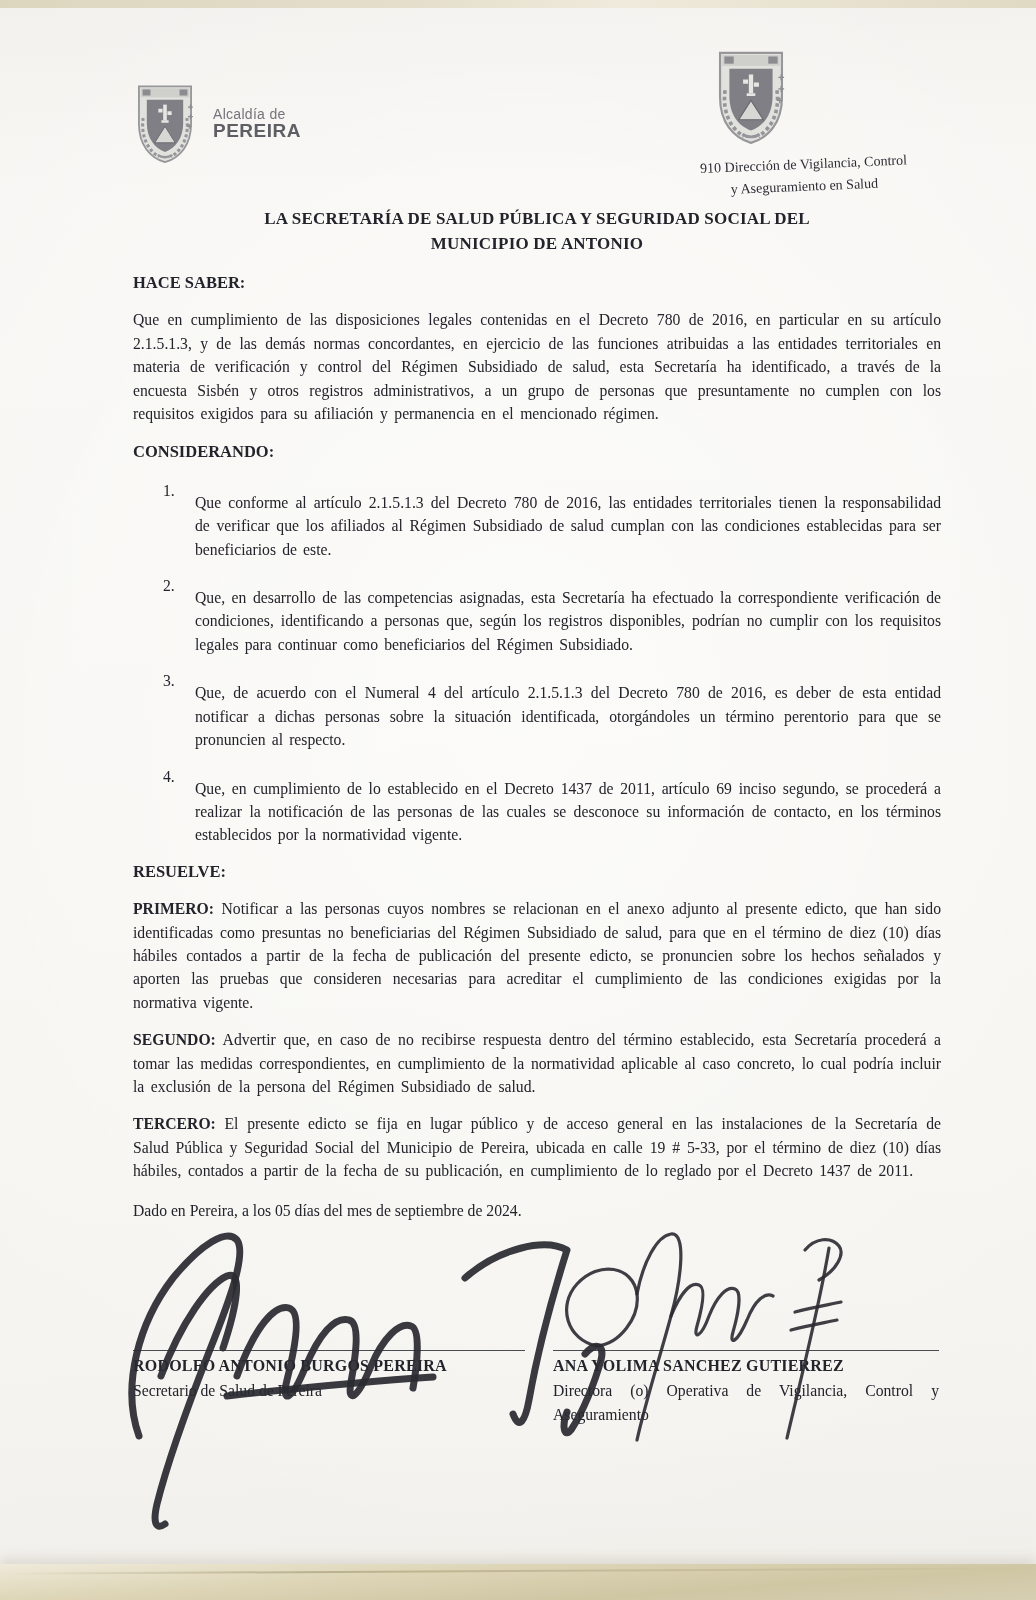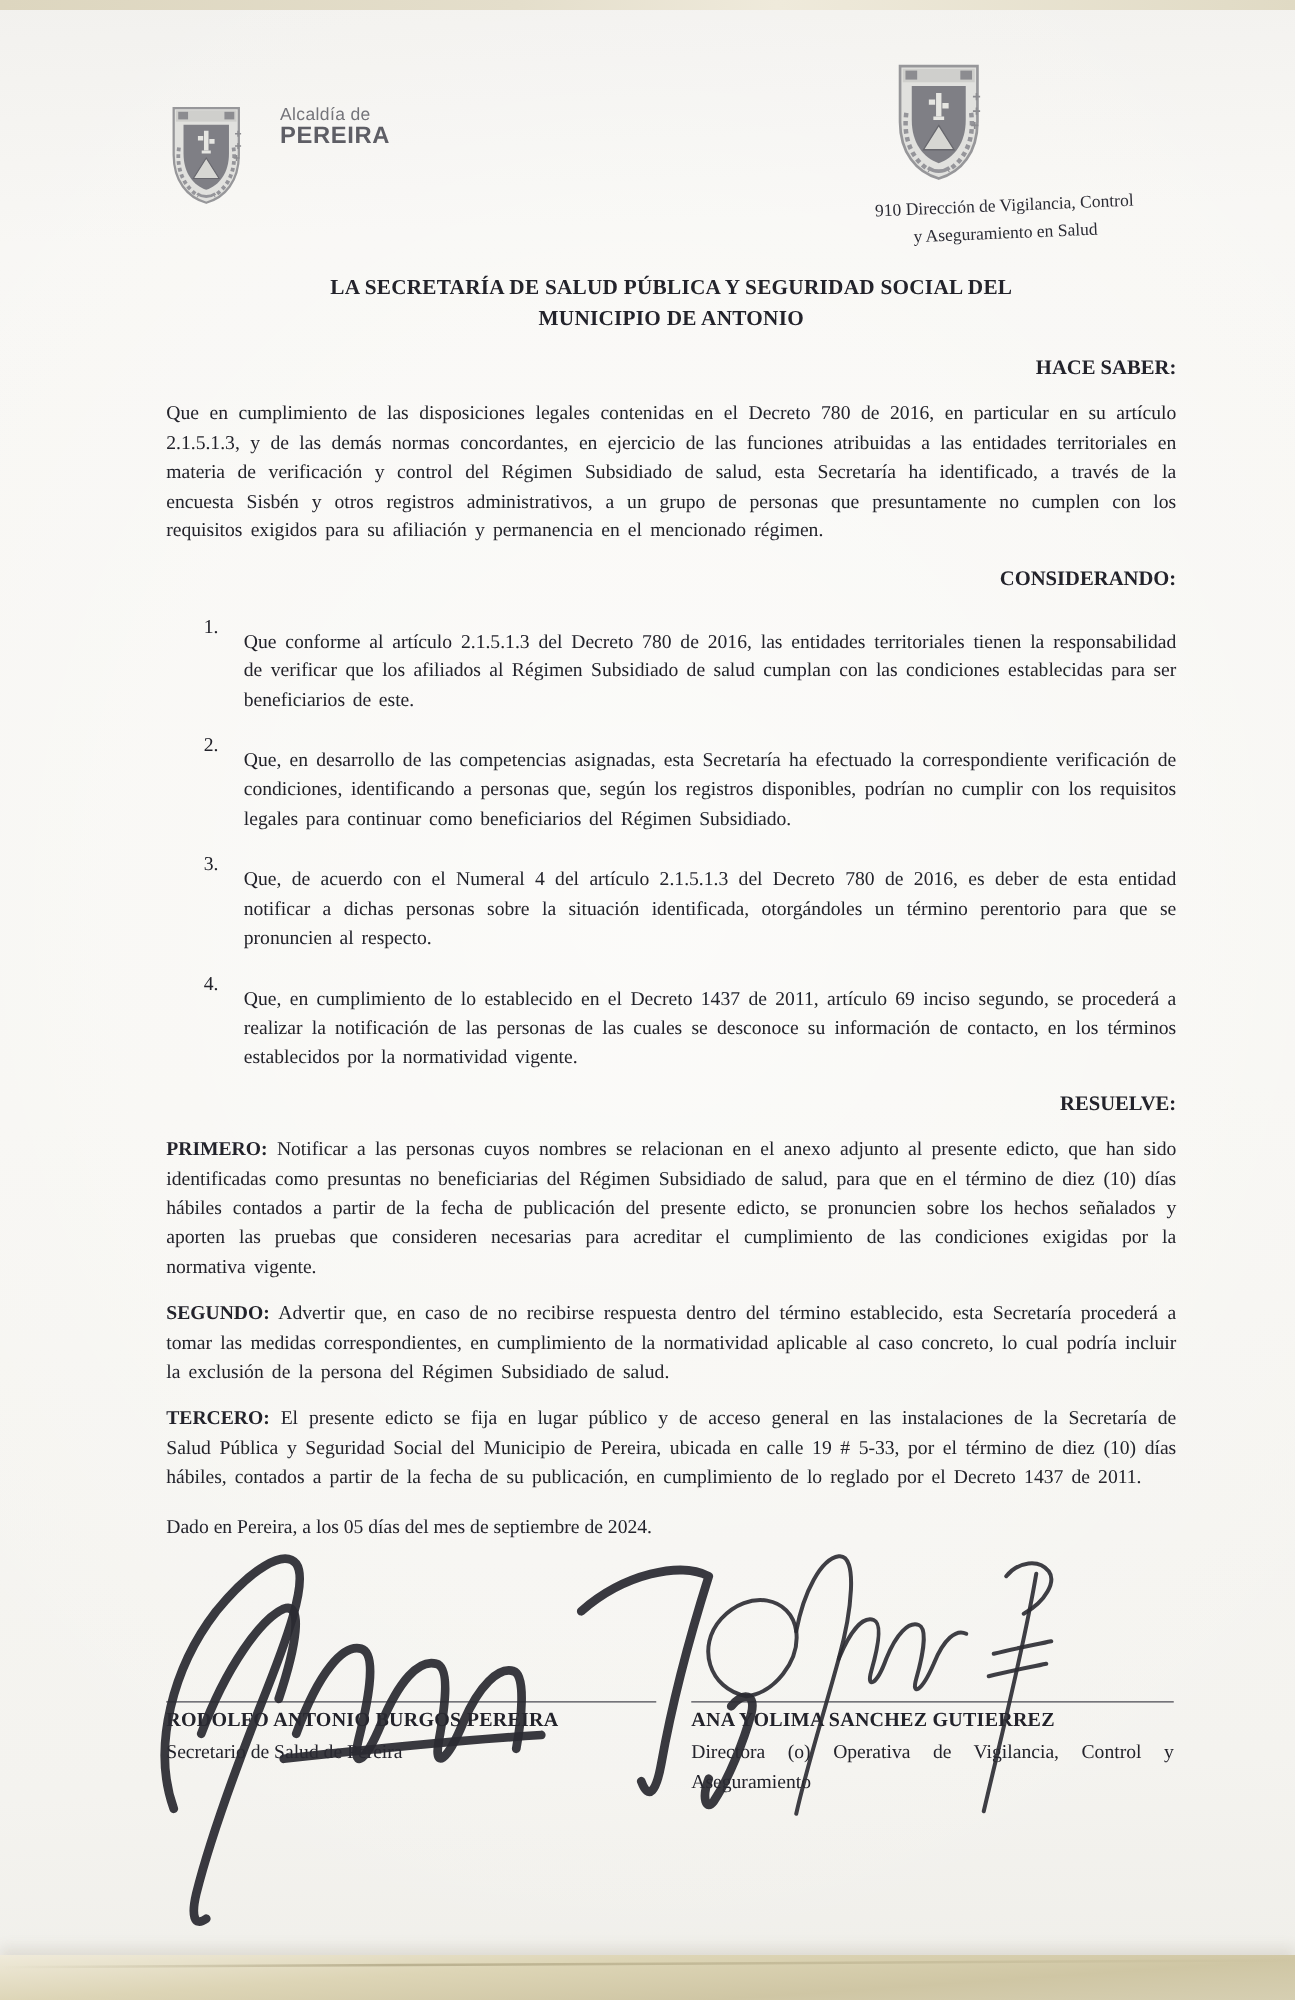--- a/index.html
+++ b/index.html
@@ -21,38 +21,38 @@
     background:linear-gradient(176deg,#efeada 0%,#ddd5b6 35%,#cfc6a4 70%,#d6cfb2 100%);
     box-shadow:0 -6px 10px rgba(120,110,80,.15);
   }
   .desk-edge-bottom::before{
     content:"";position:absolute;top:6px;left:0;width:100%;height:2px;
     background:linear-gradient(90deg,rgba(140,128,90,.0),rgba(140,128,90,.45) 30%,rgba(140,128,90,.2) 70%,rgba(140,128,90,.0));
     transform:rotate(-.3deg);
   }
 
   
-  .logo-left{position:absolute;left:134px;top:84px;display:flex;align-items:flex-start;gap:28px;}
+  .logo-left{position:absolute;left:134px;top:84px;display:flex;align-items:center;gap:17px;}
   .wordmark{display:flex;flex-direction:column;line-height:1.05;font-family:"Liberation Sans","DejaVu Sans",sans-serif;}
   .wordmark .small{font-size:14px;color:#74747a;letter-spacing:.3px;}
   .wordmark .big{font-size:19px;font-weight:bold;color:#5e5e65;letter-spacing:.5px;}
 
   .logo-right{position:absolute;left:585px;top:50px;width:380px;}
   .logo-right .shield-wrap{margin-left:130px;}
   .caption{
     margin-top:6px;padding-left:58px;text-align:center;
     font-size:14px;line-height:1.55;color:#2c2c35;
     transform:rotate(-2.4deg);
   }
 
   
   .doc{position:absolute;left:133px;top:196px;width:808px;font-size:15.7px;line-height:23.4px;}
   .edict-no{font-weight:bold;font-size:16.2px;letter-spacing:.2px;}
-  .title{margin-top:21px;text-align:center;font-weight:bold;font-size:17px;line-height:25px;letter-spacing:.2px;}
-  .center-head{margin-top:15px;text-align:right;font-weight:bold;font-size:16.5px;}
+  .title{margin-top:10px;text-align:center;font-weight:bold;font-size:17px;line-height:25px;letter-spacing:.2px;}
+  .center-head{margin-top:15px;text-align:left;font-weight:bold;font-size:16.5px;}
   p.j{margin:14px 0 0 0;text-align:justify;word-spacing:2.6px;}
   .olist{margin-top:15px;}
   .oitem{display:flex;margin:0 0 13px 0;padding-left:30px;}
   .oitem .num{width:32px;flex:0 0 32px;}
   .oitem .txt{flex:1;text-align:justify;word-spacing:2.2px;margin-top:12px;}
   .lead{font-weight:bold;}
   .dated{margin-top:16px;}
 
   
   .signatures{position:relative;margin-top:8px;padding-top:112px;display:flex;gap:28px;}

